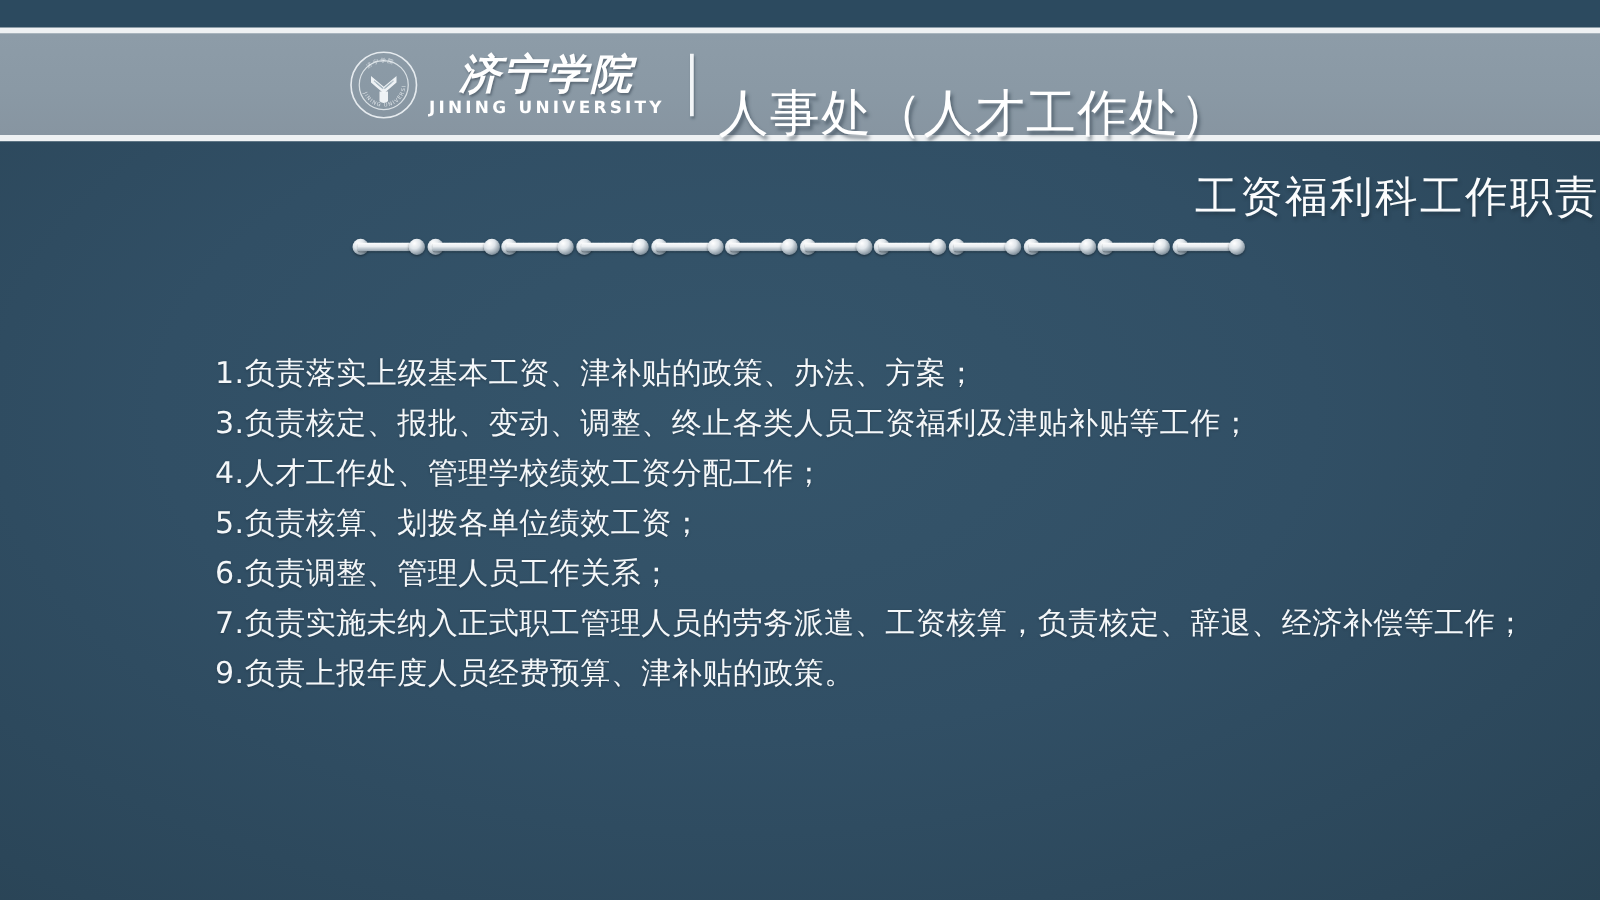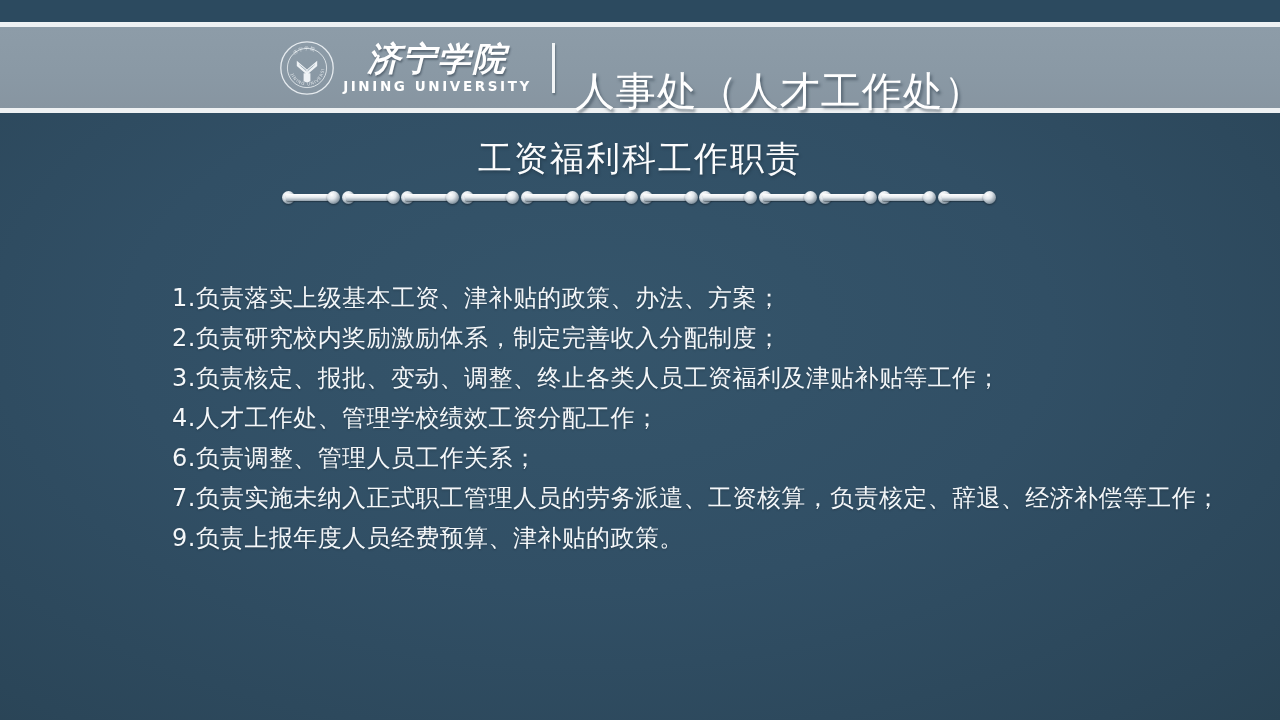--- a/index.html
+++ b/index.html
@@ -139,21 +139,21 @@
     text-shadow: 2px 3px 3px rgba(35,52,66,0.5);
     margin-top: 46px;
   }
 
   
   .slide-title {
     position: absolute;
     top: 136px;
     left: 0;
     width: 1280px;
-    text-align: center;
+    text-align: right;
     font-family: "DejaVu Sans", "Liberation Sans", sans-serif;
     font-size: 34px;
     line-height: 44px;
     color: #fbfcfd;
     letter-spacing: 2px;
     font-weight: 400;
     text-shadow: 1px 2px 3px rgba(25,40,52,0.45);
   }
 
   
@@ -328,21 +328,21 @@
       </div>
       <div class="chain-link">
         <span class="cap left"></span>
         <span class="bar"></span>
         <span class="cap right"></span>
       </div>
     </div>
 
   <div class="body-list">
       <div class="body-item"><span class="num">1.</span><span>负责落实上级基本工资、津补贴的政策、办法、方案；</span></div>
-      <div class="body-item"><span class="num">2.</span><span>负责研究校内奖励激励体系，制定完善收入分配制度；</span></div>
       <div class="body-item"><span class="num">3.</span><span>负责核定、报批、变动、调整、终止各类人员工资福利及津贴补贴等工作；</span></div>
       <div class="body-item"><span class="num">4.</span><span>人才工作处、管理学校绩效工资分配工作；</span></div>
+      <div class="body-item"><span class="num">5.</span><span>负责核算、划拨各单位绩效工资；</span></div>
       <div class="body-item"><span class="num">6.</span><span>负责调整、管理人员工作关系；</span></div>
       <div class="body-item"><span class="num">7.</span><span>负责实施未纳入正式职工管理人员的劳务派遣、工资核算，负责核定、辞退、经济补偿等工作；</span></div>
       <div class="body-item"><span class="num">9.</span><span>负责上报年度人员经费预算、津补贴的政策。</span></div>
     </div>
 
 </div>
 
 </body></html>

